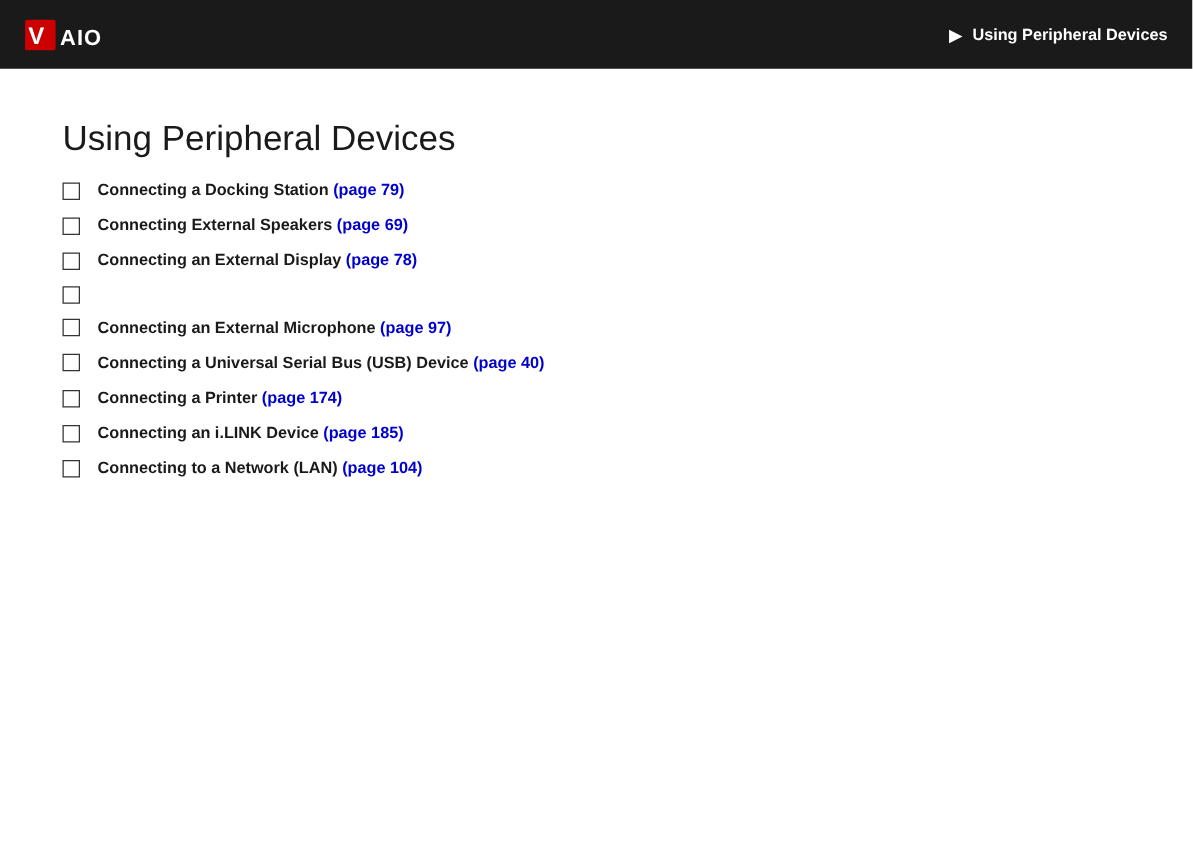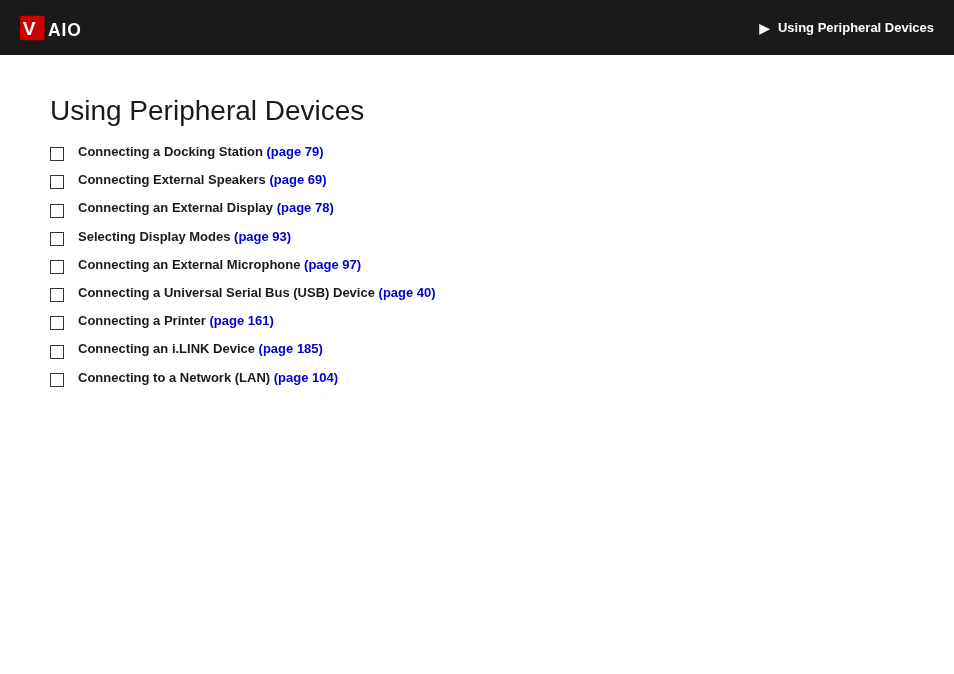--- a/index.html
+++ b/index.html
@@ -75,21 +75,21 @@
     }
 
     .item-list {
       list-style: none;
       padding: 0;
       margin: 0;
     }
 
     .item-list li {
       display: flex;
-      align-items: flex-end;
+      align-items: center;
       margin-bottom: 10px;
       font-size: 13px;
       line-height: 1.4;
     }
 
     .checkbox-icon {
       width: 14px;
       height: 14px;
       border: 1.5px solid #333333;
       display: inline-block;
@@ -143,33 +143,32 @@
       <li>
         <span class="checkbox-icon"></span>
         <span class="item-text">Connecting External Speakers <a class="item-link" href="#">(page 69)</a></span>
       </li>
       <li>
         <span class="checkbox-icon"></span>
         <span class="item-text">Connecting an External Display <a class="item-link" href="#">(page 78)</a></span>
       </li>
       <li>
         <span class="checkbox-icon"></span>
-        <span class="item-text">Selecting Display Modes <a class="item-link" href="#">(page 93)</a></span>
       </li>
       <li>
         <span class="checkbox-icon"></span>
         <span class="item-text">Connecting an External Microphone <a class="item-link" href="#">(page 97)</a></span>
       </li>
       <li>
         <span class="checkbox-icon"></span>
         <span class="item-text">Connecting a Universal Serial Bus (USB) Device <a class="item-link" href="#">(page 40)</a></span>
       </li>
       <li>
         <span class="checkbox-icon"></span>
-        <span class="item-text">Connecting a Printer <a class="item-link" href="#">(page 161)</a></span>
+        <span class="item-text">Connecting a Printer <a class="item-link" href="#">(page 174)</a></span>
       </li>
       <li>
         <span class="checkbox-icon"></span>
         <span class="item-text">Connecting an i.LINK Device <a class="item-link" href="#">(page 185)</a></span>
       </li>
       <li>
         <span class="checkbox-icon"></span>
         <span class="item-text">Connecting to a Network (LAN) <a class="item-link" href="#">(page 104)</a></span>
       </li>
     </ul>

